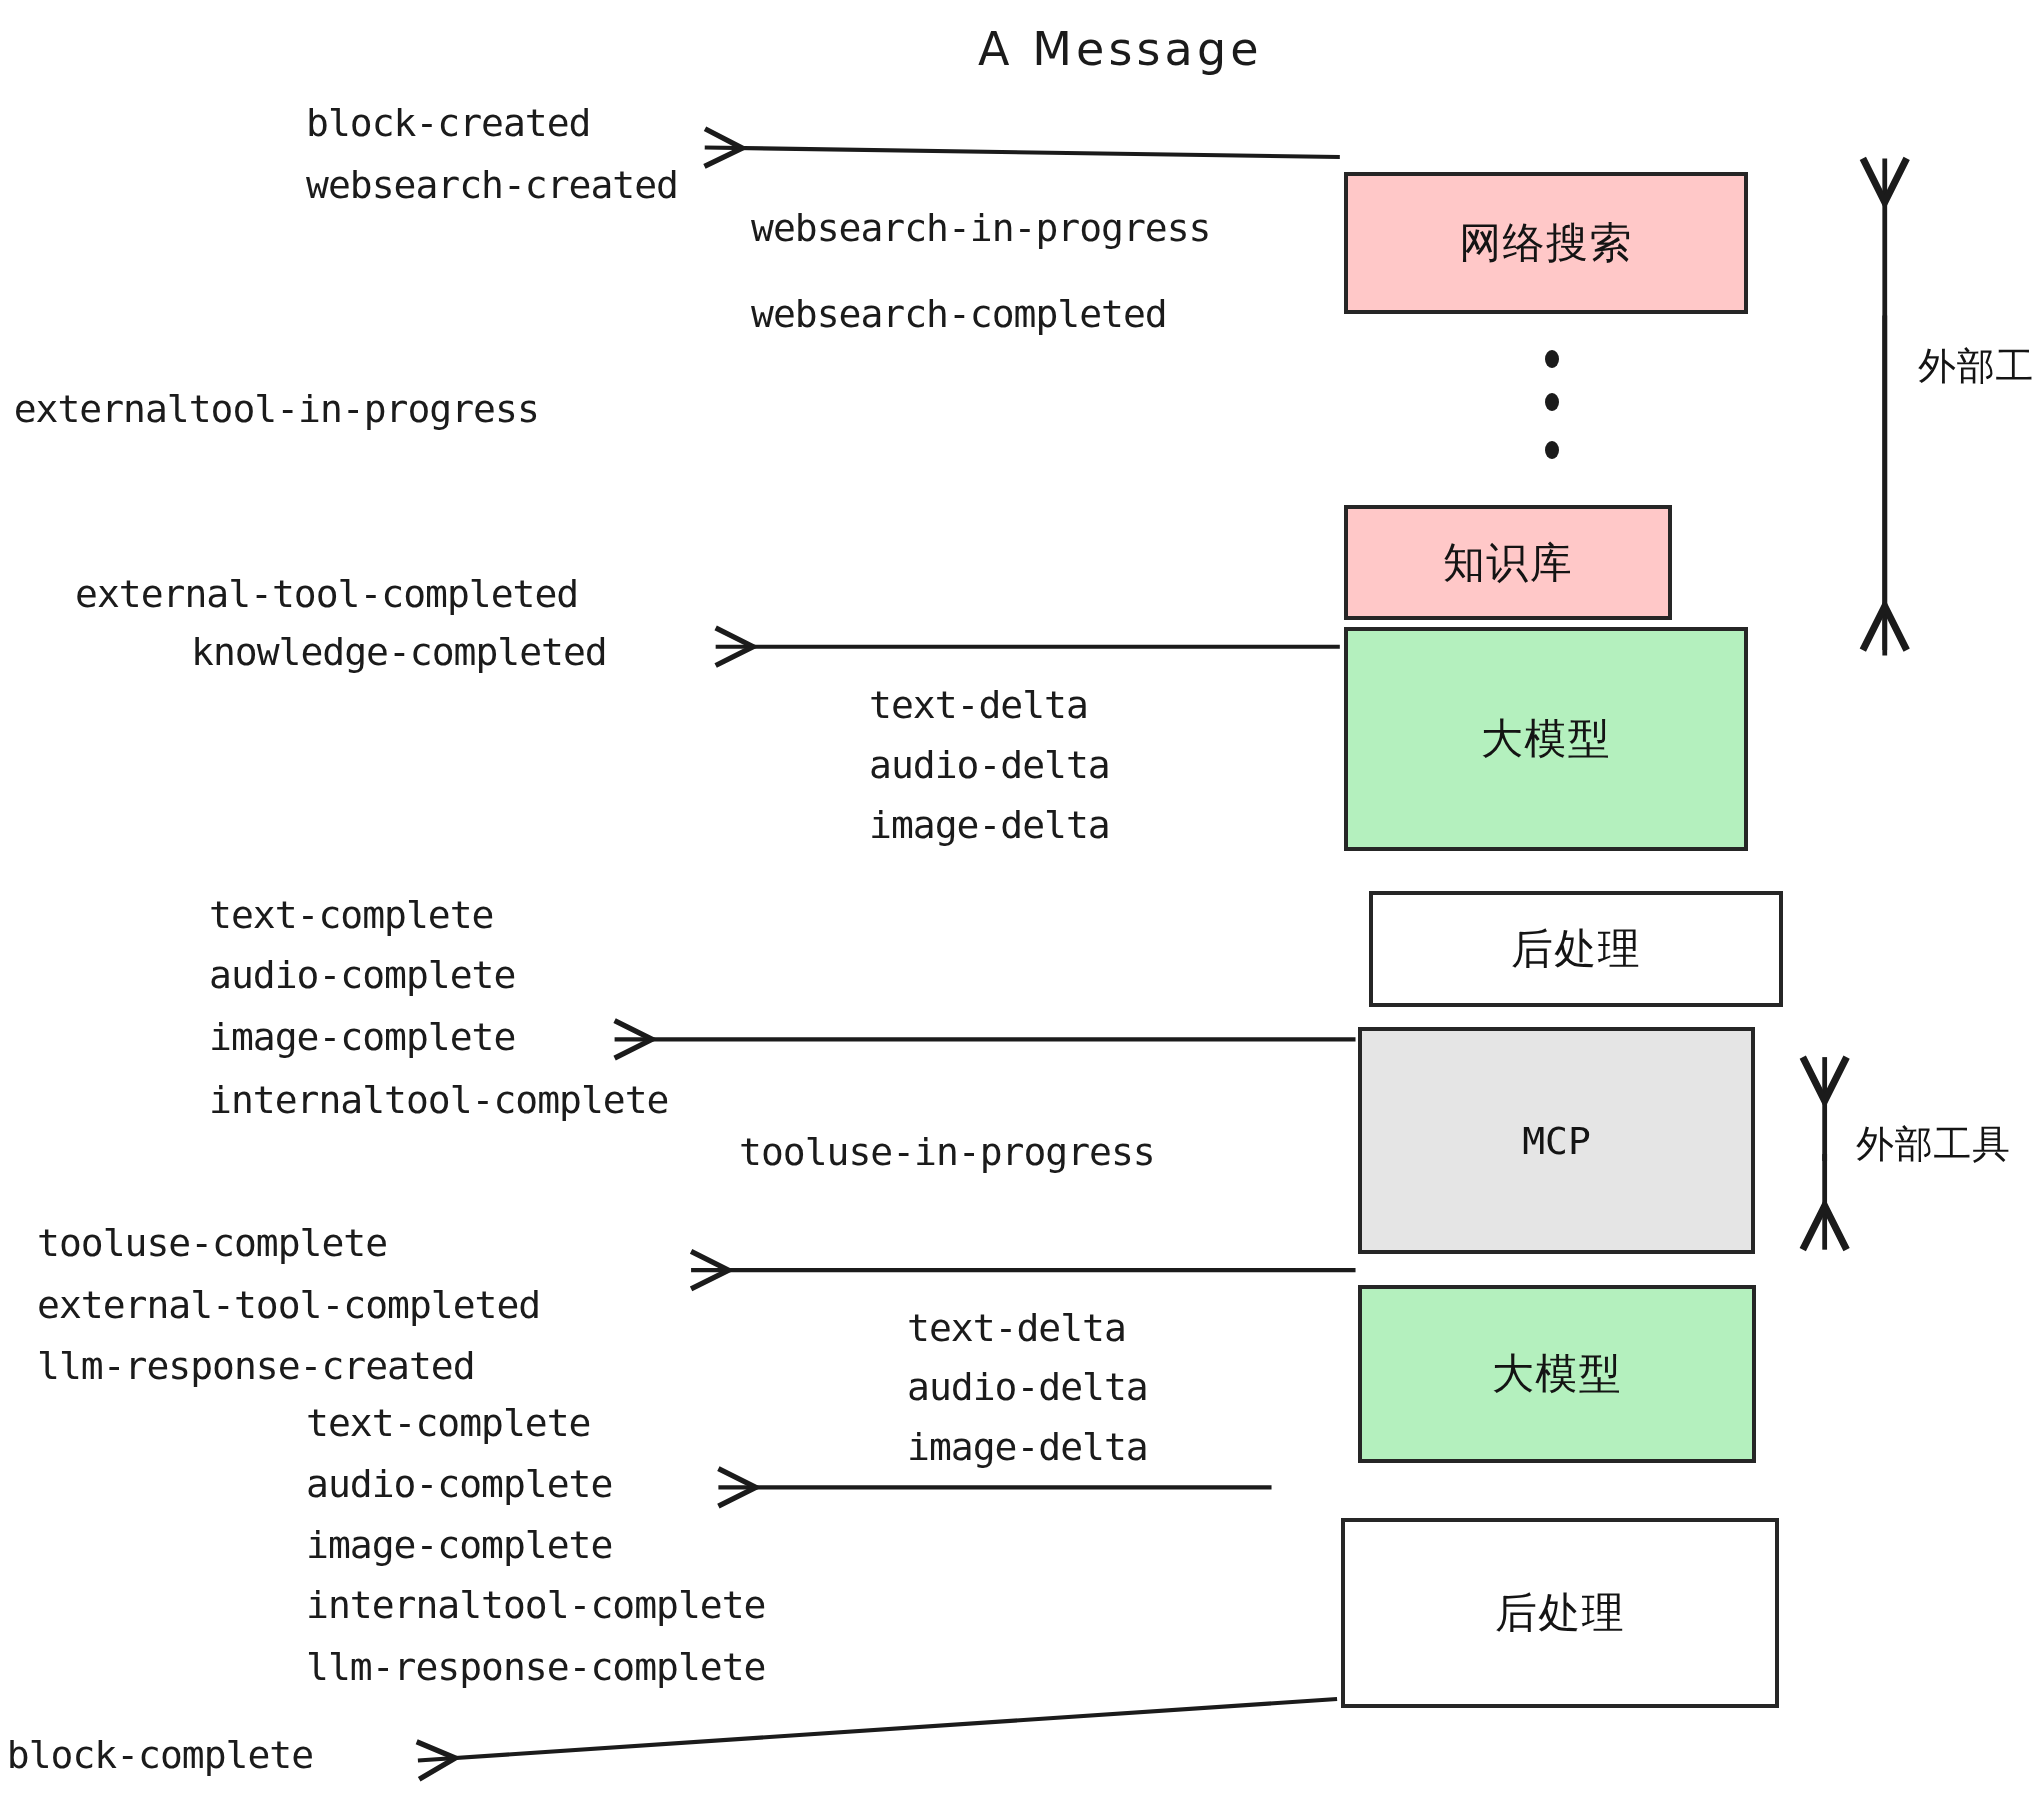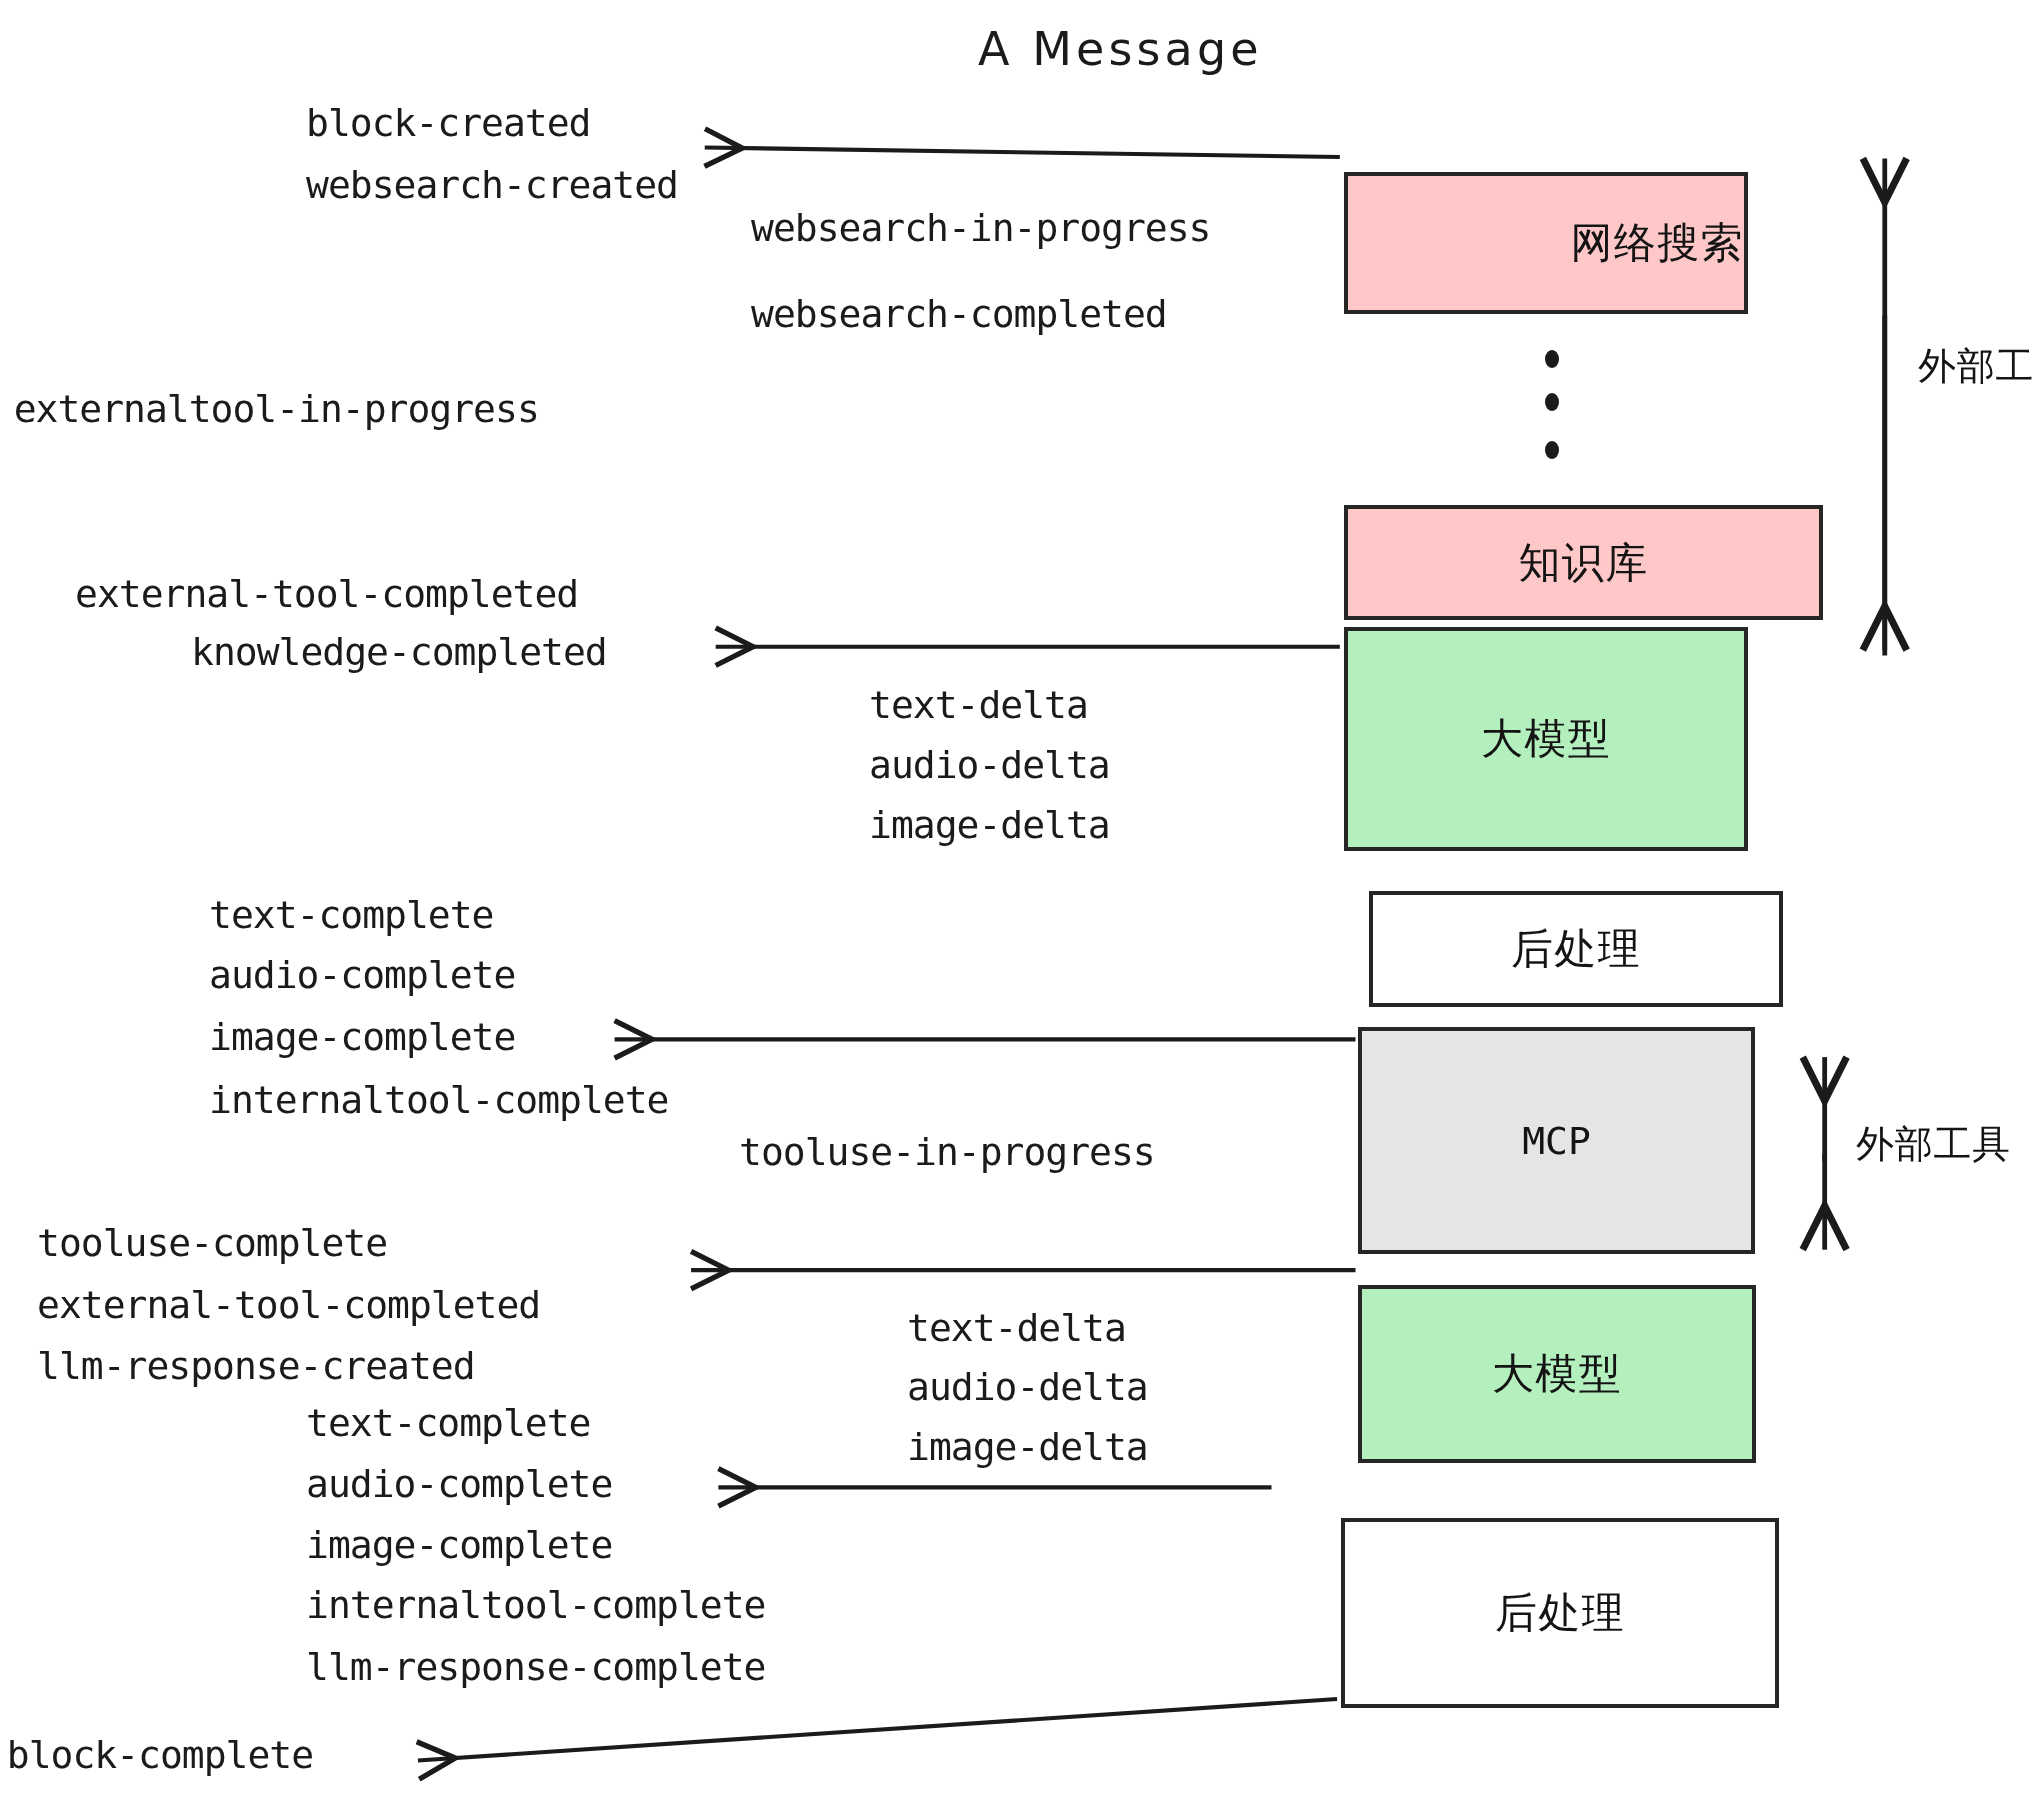--- a/index.html
+++ b/index.html
@@ -54,25 +54,25 @@
 
     <line x1="2760" y1="960" x2="2760" y2="232" stroke="#1b1b1b" stroke-width="7" marker-end="url(#ah2)"></line>
     <line x1="2760" y1="462" x2="2760" y2="952" stroke="#1b1b1b" stroke-width="7" marker-end="url(#ah2)"></line>
 
     <line x1="2672" y1="1700" x2="2672" y2="1548" stroke="#1b1b1b" stroke-width="7" marker-end="url(#ah2)"></line>
     <line x1="2672" y1="1690" x2="2672" y2="1830" stroke="#1b1b1b" stroke-width="7" marker-end="url(#ah2)"></line>
   </svg>
 
   <div class="title" style="left:978px;top:22px;">A Message</div>
 
-  <div class="box" style="left:1344px;top:172px;width:404px;height:142px;background:#FFC8C8;justify-content:flex-end;">
+  <div class="box" style="left:1344px;top:172px;width:404px;height:142px;background:#FFC8C8;">
     <span>网络搜索</span>
   </div>
 
-  <div class="box" style="left:1344px;top:505px;width:479px;height:115px;background:#FFC8C8;">
+  <div class="box" style="left:1344px;top:505px;width:328px;height:115px;background:#FFC8C8;">
     <span>知识库</span>
   </div>
 
   <div class="box" style="left:1344px;top:627px;width:404px;height:224px;background:#B4F0BE;">
     <span>大模型</span>
   </div>
 
   <div class="box" style="left:1369px;top:891px;width:414px;height:116px;background:#FFFFFF;">
     <span>后处理</span>
   </div>

